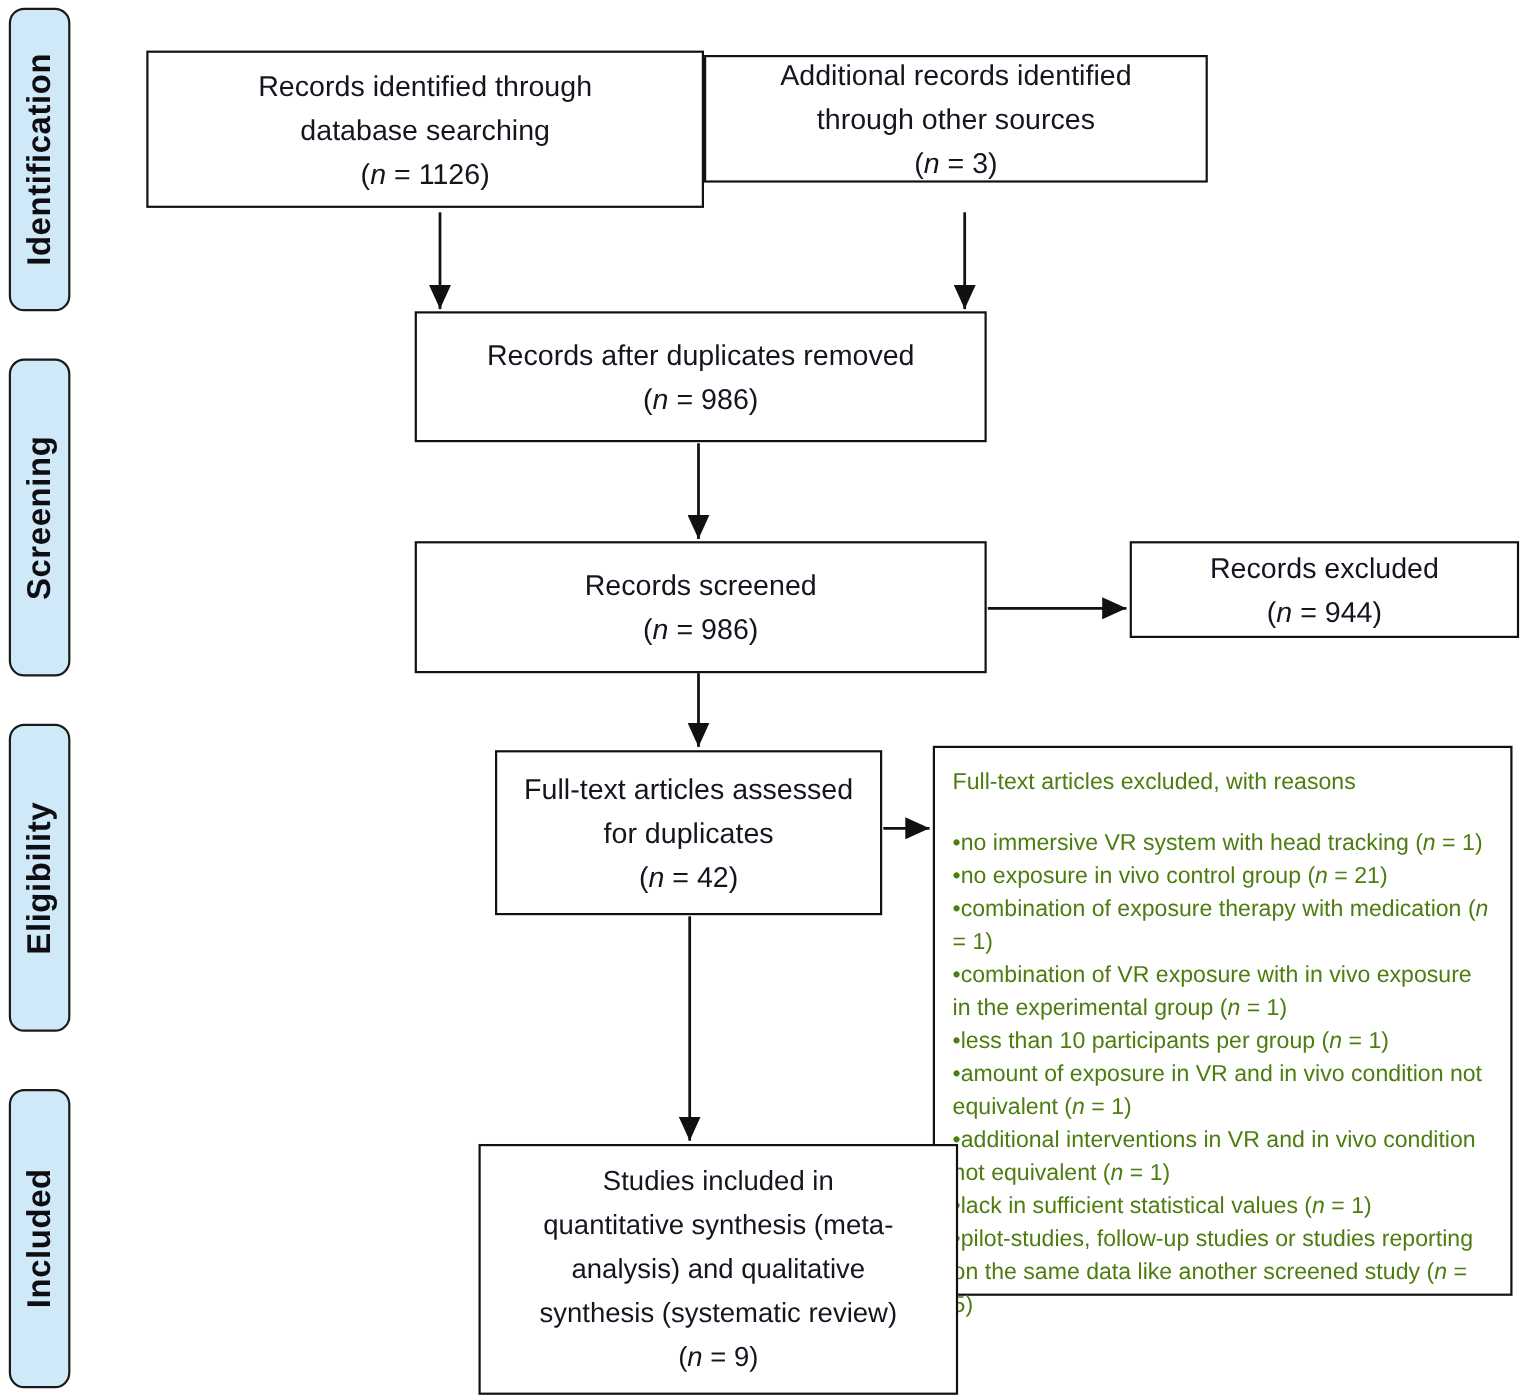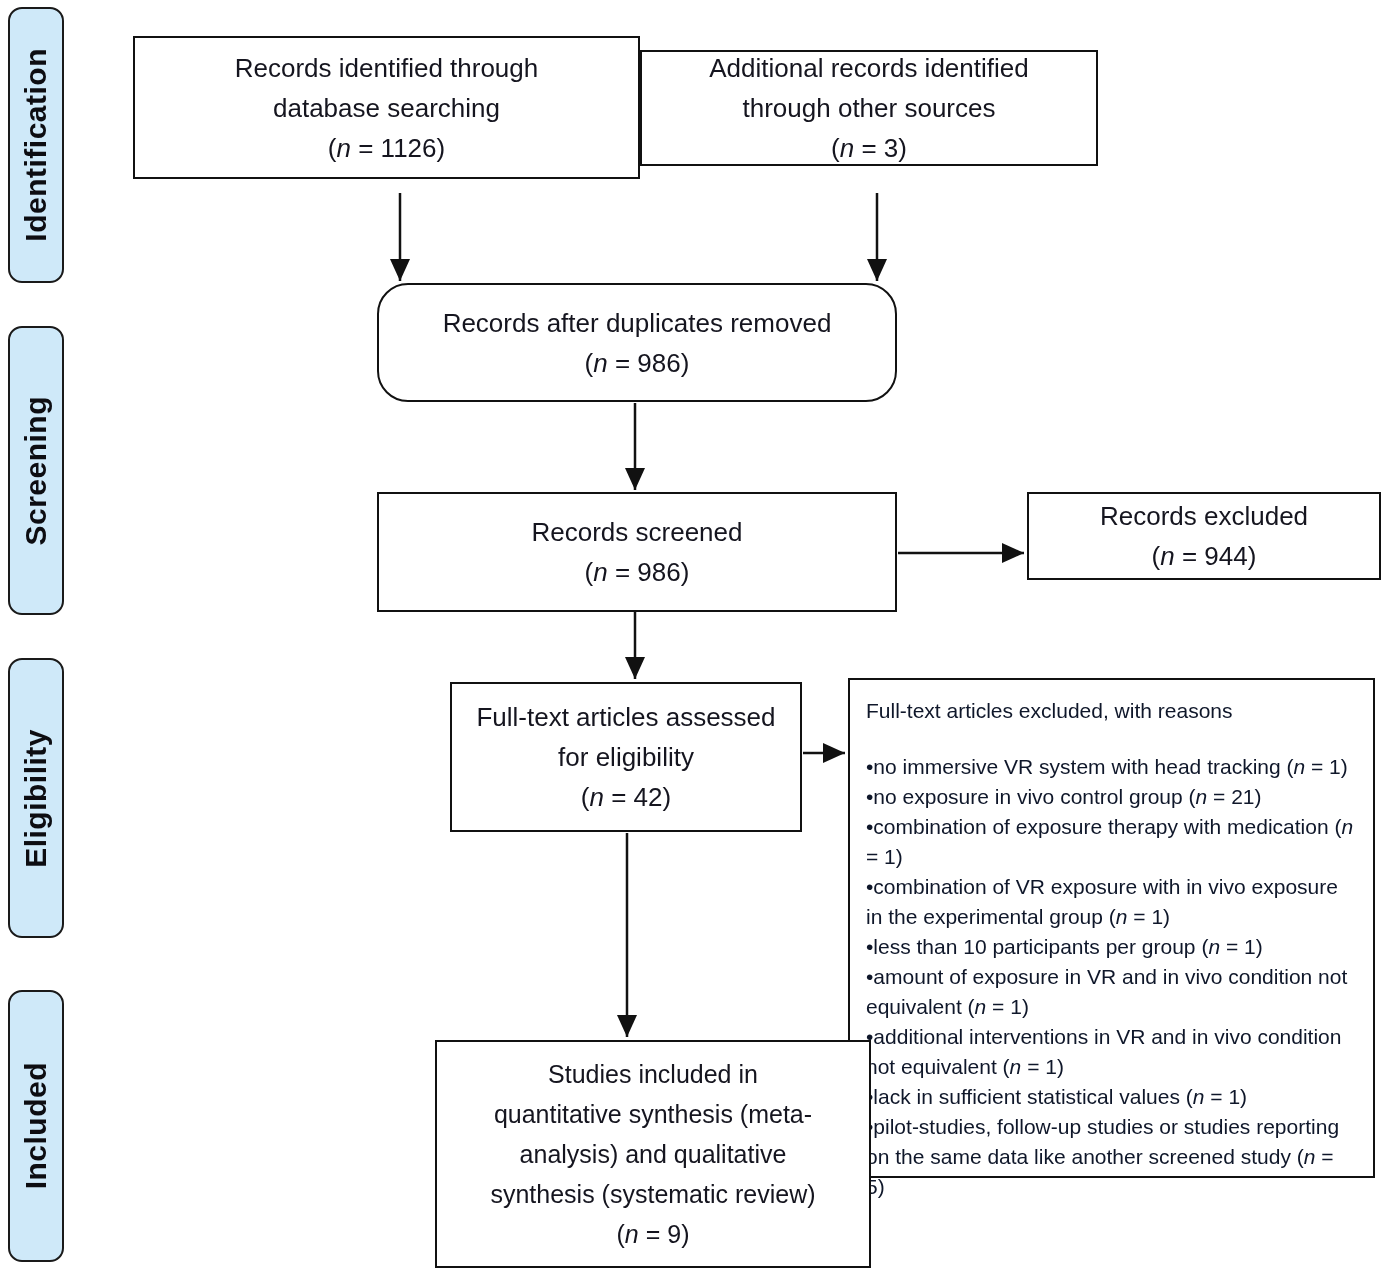--- a/index.html
+++ b/index.html
@@ -57,21 +57,21 @@
 
   
   .reasons {
     position: absolute;
     background: #ffffff;
     border: 2.5px solid #111111;
     box-sizing: border-box;
     text-align: left;
     font-size: 21px;
     line-height: 30px;
-    color: #0f172a;
+    color: #4d7c0f;
     padding: 16px 16px 0 16px;
     z-index: 2;
   }
   .reasons .heading { margin-bottom: 26px; white-space: nowrap; }
   .reasons .item { margin: 0; }
 
   
   .arrows {
     position: absolute;
     left: 0; top: 0;
@@ -107,50 +107,50 @@
     </defs>
     <line x1="400" y1="193" x2="400" y2="281" marker-end="url(#ah)"></line>
     <line x1="877" y1="193" x2="877" y2="281" marker-end="url(#ah)"></line>
     <line x1="635" y1="403" x2="635" y2="490" marker-end="url(#ah)"></line>
     <line x1="898" y1="553" x2="1024" y2="553" marker-end="url(#ah)"></line>
     <line x1="635" y1="611" x2="635" y2="679" marker-end="url(#ah)"></line>
     <line x1="803" y1="753" x2="845" y2="753" marker-end="url(#ah)"></line>
     <line x1="627" y1="833" x2="627" y2="1037" marker-end="url(#ah)"></line>
   </svg>
 
-  <div class="fbox" style="left:133px;top:36px;width:507px;height:143px;">
+  <div class="fbox" style="left:133px;top:46px;width:507px;height:143px;">
     <div class="line">Records identified through</div>
     <div class="line">database searching</div>
     <div class="line">(<i>n</i> = 1126)</div>
   </div>
 
   <div class="fbox" style="left:640px;top:50px;width:458px;height:116px;">
     <div class="line">Additional records identified</div>
     <div class="line">through other sources</div>
     <div class="line">(<i>n</i> = 3)</div>
   </div>
 
-  <div class="fbox" style="left:377px;top:283px;width:520px;height:119px;border-radius:31px;">
+  <div class="fbox" style="left:377px;top:283px;width:520px;height:119px;">
     <div class="line">Records after duplicates removed</div>
     <div class="line">(<i>n</i> = 986)</div>
   </div>
 
   <div class="fbox" style="left:377px;top:492px;width:520px;height:120px;">
     <div class="line">Records screened</div>
     <div class="line">(<i>n</i> = 986)</div>
   </div>
 
   <div class="fbox" style="left:1027px;top:492px;width:354px;height:88px;">
     <div class="line">Records excluded</div>
     <div class="line">(<i>n</i> = 944)</div>
   </div>
 
   <div class="fbox" style="left:450px;top:682px;width:352px;height:150px;">
     <div class="line">Full-text articles assessed</div>
-    <div class="line">for eligibility</div>
+    <div class="line">for duplicates</div>
     <div class="line">(<i>n</i> = 42)</div>
   </div>
 
   <div class="reasons" style="left:848px;top:678px;width:527px;height:500px;">
     <div class="heading">Full-text articles excluded, with reasons</div>
     <div class="item">•no immersive VR system with head tracking (<i>n</i> = 1)</div>
     <div class="item">•no exposure in vivo control group (<i>n</i> = 21)</div>
     <div class="item">•combination of exposure therapy with medication (<i>n</i> = 1)</div>
     <div class="item">•combination of VR exposure with in vivo exposure in the experimental group (<i>n</i> = 1)</div>
     <div class="item">•less than 10 participants per group (<i>n</i> = 1)</div>

